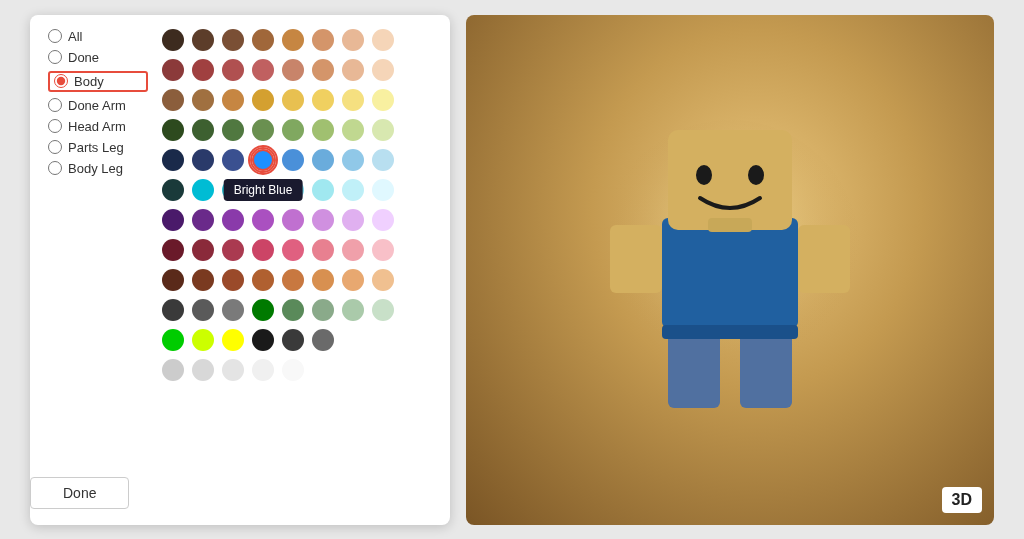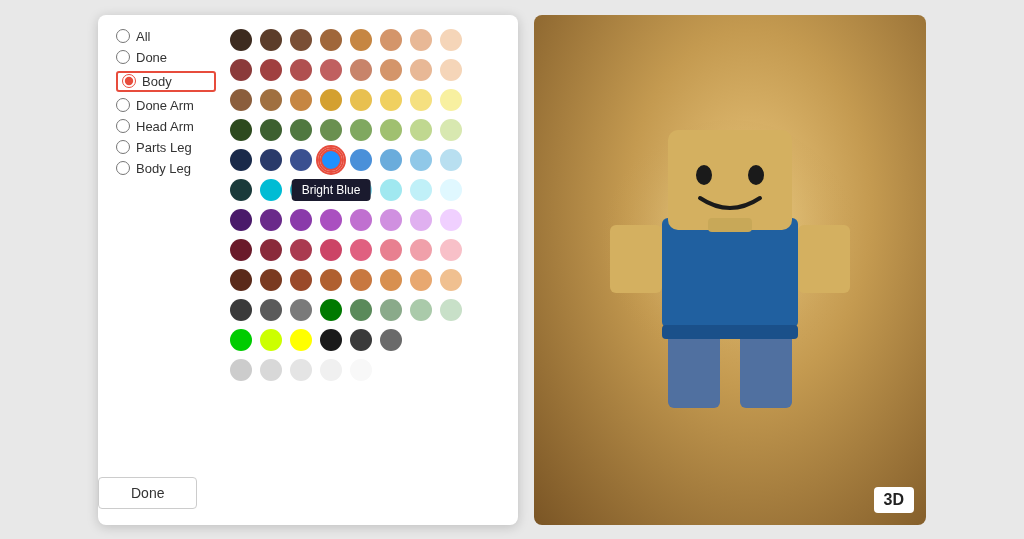--- a/index.html
+++ b/index.html
@@ -141,21 +141,21 @@
       border: 1px solid #ccc;
       border-radius: 4px;
       padding: 7px 32px;
       font-size: 14px;
       cursor: pointer;
       color: #333;
     }
 
     
     .preview-panel {
-      width: 392px;
+      width: 528px;
       height: 510px;
       border-radius: 8px;
       overflow: hidden;
       position: relative;
       background: radial-gradient(ellipse at 55% 38%, #e8c47a 0%, #c49a50 40%, #7a5525 100%);
       display: flex;
       align-items: flex-end;
       justify-content: center;
     }
     .preview-3d-label {

